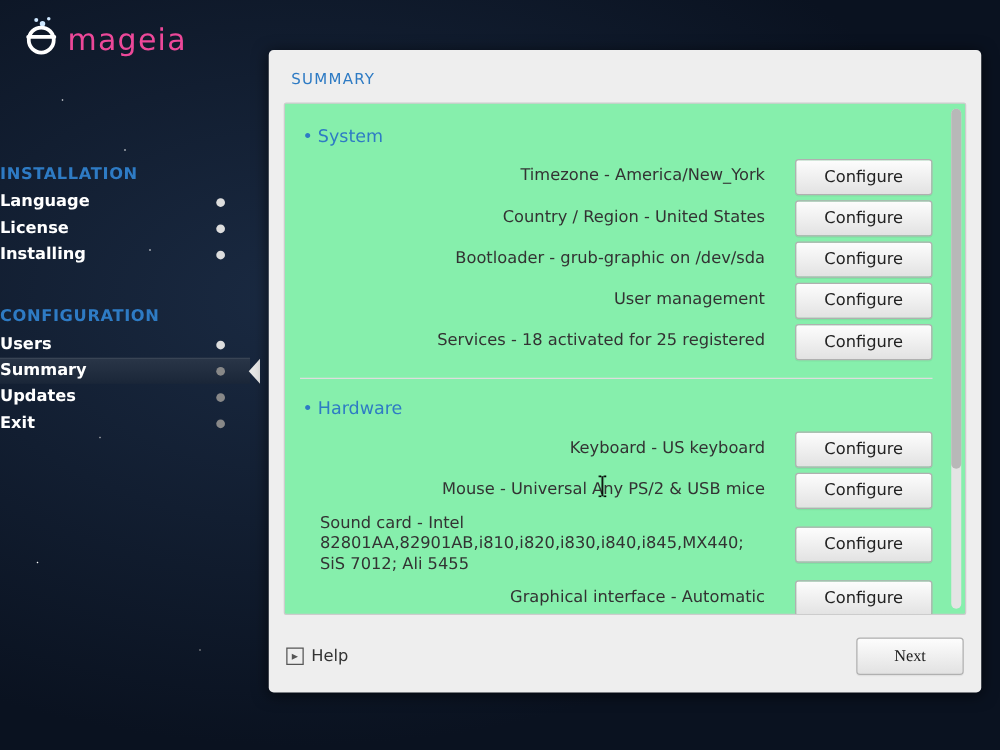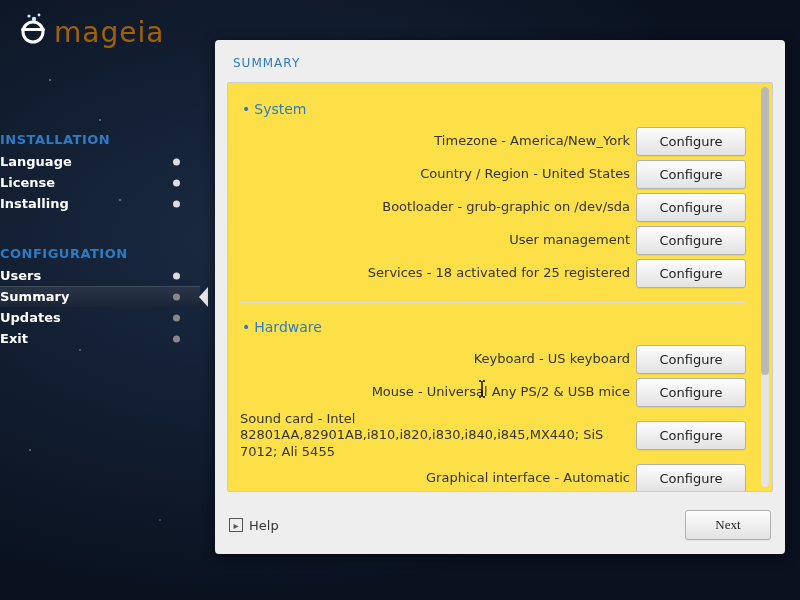--- a/index.html
+++ b/index.html
@@ -31,21 +31,21 @@
 
 .logo {
   position: absolute;
   top: 12px; left: 18px;
   display: flex; align-items: center; gap: 6px;
 }
 .logo-mark {
   width: 30px; height: 40px; position: relative;
 }
 .logo-text {
-  color: #a16207; font-size: 28px; letter-spacing: 1px;
+  color: #ec4899; font-size: 24px; letter-spacing: 1px;
   font-weight: 400;
 }
 
 .sidebar {
   position: absolute;
   left: 0; top: 128px;
   width: 200px;
   text-align: left;
 }
 .side-header {
@@ -95,21 +95,21 @@
 }
 .panel-title {
   color: #2e7bc4;
   font-size: 12px;
   padding: 16px 18px 12px;
   letter-spacing: 1px;
 }
 .panel-body {
   flex: 1;
   margin: 0 12px 8px 12px;
-  background: #fde047;
+  background: #86efac;
   border: 1px solid #ccc;
   border-radius: 2px;
   position: relative;
   overflow: hidden;
 }
 .scroll-area {
   position: absolute;
   inset: 0; right: 14px;
   overflow-y: auto;
   padding: 12px 10px 12px 10px;
@@ -130,22 +130,22 @@
 }
 
 .section-head {
   color: #2e7bc4;
   font-size: 14px;
   padding: 6px 0 10px 4px;
 }
 .bullet { color: #2e7bc4; margin-right: 4px; }
 .row {
   display: flex; align-items: center;
-  gap: 6px;
-  margin: 0 2px 4px 2px;
+  gap: 24px;
+  margin: 0 2px 4px 18px;
 }
 .row-label {
   flex: 1;
   color: #333;
   text-align: right;
   font-size: 13px;
   line-height: 1.25;
 }
 .btn {
   background: linear-gradient(to bottom, #fdfdfd, #e2e2e2);

